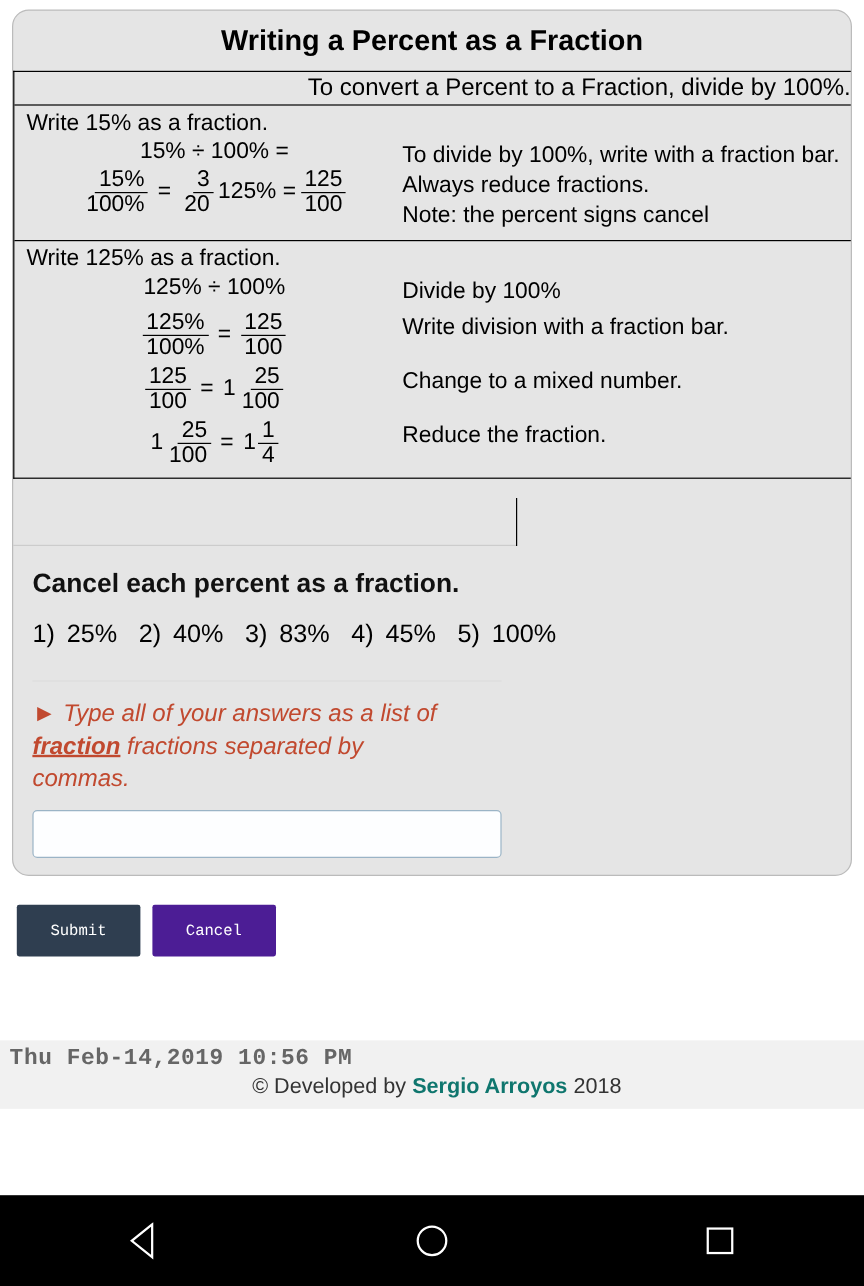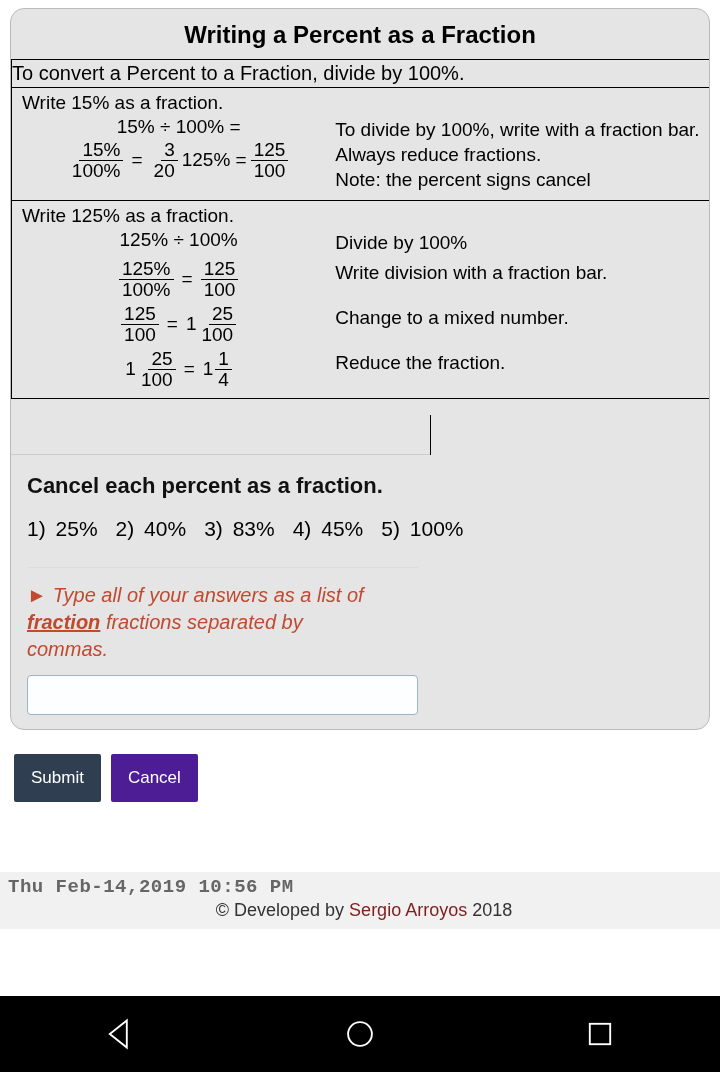--- a/index.html
+++ b/index.html
@@ -25,21 +25,21 @@
       text-align: center;
       padding: 12px 0 6px 0;
       color: #000;
     }
     .lesson-frame {
       border: 1px solid #000;
       border-right: none;
       margin: 4px 0 0 0;
     }
     .frame-top {
-      text-align: left;
+      text-align: right;
       font-size: 20px;
       padding: 2px 0 2px 0;
       border-bottom: 1px solid #000;
     }
     .example-block {
       padding: 4px 6px 6px 10px;
       font-size: 19px;
     }
     .example-block.row1 {
       border-bottom: 1px solid #000;
@@ -133,26 +133,27 @@
       padding: 6px 8px;
       font-size: 16px;
       background: #fdfeff;
     }
     .btn-row {
       display: flex;
       gap: 10px;
       margin: 24px 0 0 14px;
     }
     .btn {
-      padding: 14px 17px;
-      font-size: 17px;
+      padding: 14px 28px;
+      font-size: 13px;
       color: #fff;
       border: none;
       border-radius: 2px;
       cursor: pointer;
+      font-family: Liberation Mono, monospace;
     }
     .btn.submit { background: #2f3e50; }
     .btn.cancel { background: #4c1d95; }
     .status-strip {
       margin-top: 70px;
       background: #f1f1f1;
       padding: 4px 0 4px 8px;
     }
     .timestamp {
       font-family: "Courier New", monospace;
@@ -160,21 +161,21 @@
       font-size: 19px;
       color: #666;
       letter-spacing: 0.5px;
     }
     .devline {
       text-align: center;
       font-size: 18px;
       color: #333;
       padding: 2px 0 4px 0;
     }
-    .devline a { color: #7f1d1d; text-decoration: none; }
+    .devline a { color: #0f766e; text-decoration: none; font-weight: bold; }
     .navbar {
       margin-top: auto;
       height: 76px;
       background: #000;
       display: flex;
       align-items: center;
       justify-content: space-around;
     }
     .nav-icon {
       width: 34px;

